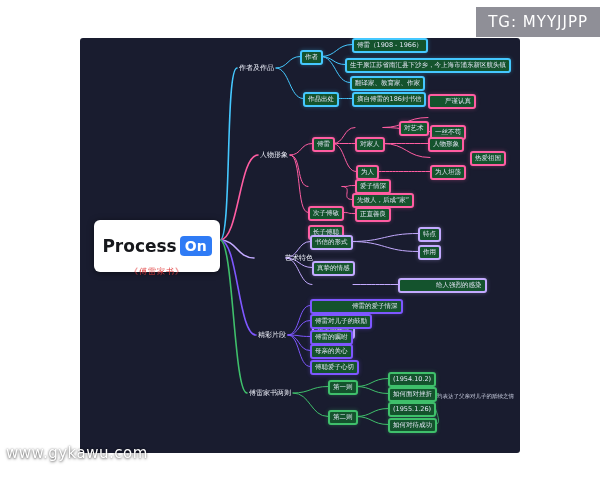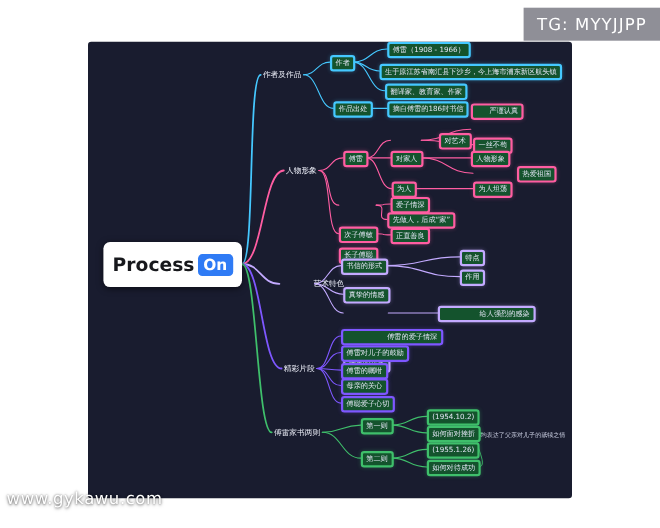--- a/index.html
+++ b/index.html
@@ -8,21 +8,21 @@
   .tg-banner{position:absolute;top:7px;right:0;background:#8f8f97;color:#fff;
         font-size:15px;line-height:20px;padding:5px 12px;letter-spacing:1px;}
   .canvas{position:absolute;left:80px;top:38px;width:440px;height:415px;
         background:#191c2f;border-radius:3px;overflow:hidden;}
   #edges{position:absolute;left:0;top:0;width:440px;height:415px;}
   .node{position:absolute;white-space:nowrap;}
   .node.box{font-size:6.5px;line-height:9px;padding:1px 3px;border:2px solid #ef4444;
         border-radius:3px;background:#14532d;color:#e3e6f5;}
   .node.branch{font-size:7px;line-height:10px;color:#eef0fa;padding:1px 2px;}
   .node.note{font-size:5.5px;line-height:8px;}
-  .central{position:absolute;left:14px;top:182px;width:126px;height:41px;background:#fff;
+  .central{position:absolute;left:14px;top:182px;width:126px;height:52px;background:#fff;
         border-radius:6px;display:flex;align-items:center;justify-content:center;gap:3px;
         box-shadow:0 1px 6px rgba(0,0,0,.5);}
   .logo-text{font-size:17px;font-weight:bold;color:#17181c;}
   .logo-on{font-size:14px;font-weight:bold;color:#fff;background:#2f7bf5;border-radius:4px;
         padding:2px 5px;}
   .subtitle{position:absolute;left:14px;top:228px;width:126px;text-align:center;
         font-size:8px;color:#e03a3a;letter-spacing:1px;}
   .site-watermark{position:absolute;left:6px;top:444px;font-size:15px;color:#fff;
         text-shadow:0 1px 3px rgba(0,0,0,.55),0 0 2px rgba(0,0,0,.4);letter-spacing:.5px;}
 </style>
@@ -78,20 +78,21 @@
         <path d="M 276 378.5 C 292 378.5, 292 370.5, 308 370.5" stroke="#3fbf6b" stroke-width="1" fill="none" stroke-linecap="round"></path>
         <path d="M 276 378.5 C 292 378.5, 292 386.5, 308 386.5" stroke="#3fbf6b" stroke-width="1" fill="none" stroke-linecap="round"></path>
         <path d="M 355 355.5 C 367 355.5, 345 358, 357 358" stroke="#3fbf6b" stroke-width="0.8" fill="none" stroke-linecap="round"></path>
         <path d="M 355 386.5 C 367 386.5, 345 358, 357 358" stroke="#3fbf6b" stroke-width="0.8" fill="none" stroke-linecap="round"></path>
       </svg>
 
     <div class="central" id="central">
       <span class="logo-text">Process</span>
       <span class="logo-on">On</span>
     </div>
+    <div class="subtitle">《傅雷家书》</div>
   <div class="node branch" style="left: 157px; top: 24px;">作者及作品</div>
       <div class="node box" style="left: 220px; border-color: rgb(69, 200, 255); box-shadow: rgba(69, 200, 255, 0.333) 0px 0px 4px; top: 12px;">作者</div>
       <div class="node box" style="left: 272px; border-color: rgb(69, 200, 255); box-shadow: rgba(69, 200, 255, 0.333) 0px 0px 4px; top: 0px;">傅雷（1908 - 1966）</div>
       <div class="node box" style="left: 265px; border-color: rgb(69, 200, 255); box-shadow: rgba(69, 200, 255, 0.333) 0px 0px 4px; top: 20px;">生于原江苏省南汇县下沙乡，今上海市浦东新区航头镇</div>
       <div class="node box" style="left: 270px; border-color: rgb(69, 200, 255); box-shadow: rgba(69, 200, 255, 0.333) 0px 0px 4px; top: 38px;">翻译家、教育家、作家</div>
       <div class="node box" style="left: 223px; border-color: rgb(69, 200, 255); box-shadow: rgba(69, 200, 255, 0.333) 0px 0px 4px; top: 54px;">作品出处</div>
       <div class="node box" style="left: 272px; border-color: rgb(69, 200, 255); box-shadow: rgba(69, 200, 255, 0.333) 0px 0px 4px; top: 54px;">摘自傅雷的186封书信</div>
       <div class="node branch" style="left: 178px; top: 111px;">人物形象</div>
       <div class="node box" style="left: 232px; border-color: rgb(255, 93, 162); box-shadow: rgba(255, 93, 162, 0.333) 0px 0px 4px; top: 99px;">傅雷</div>
       <div class="node box" style="left: 275px; border-color: rgb(255, 93, 162); box-shadow: rgba(255, 93, 162, 0.333) 0px 0px 4px; top: 83px; margin-left: 44px;">对艺术</div>

